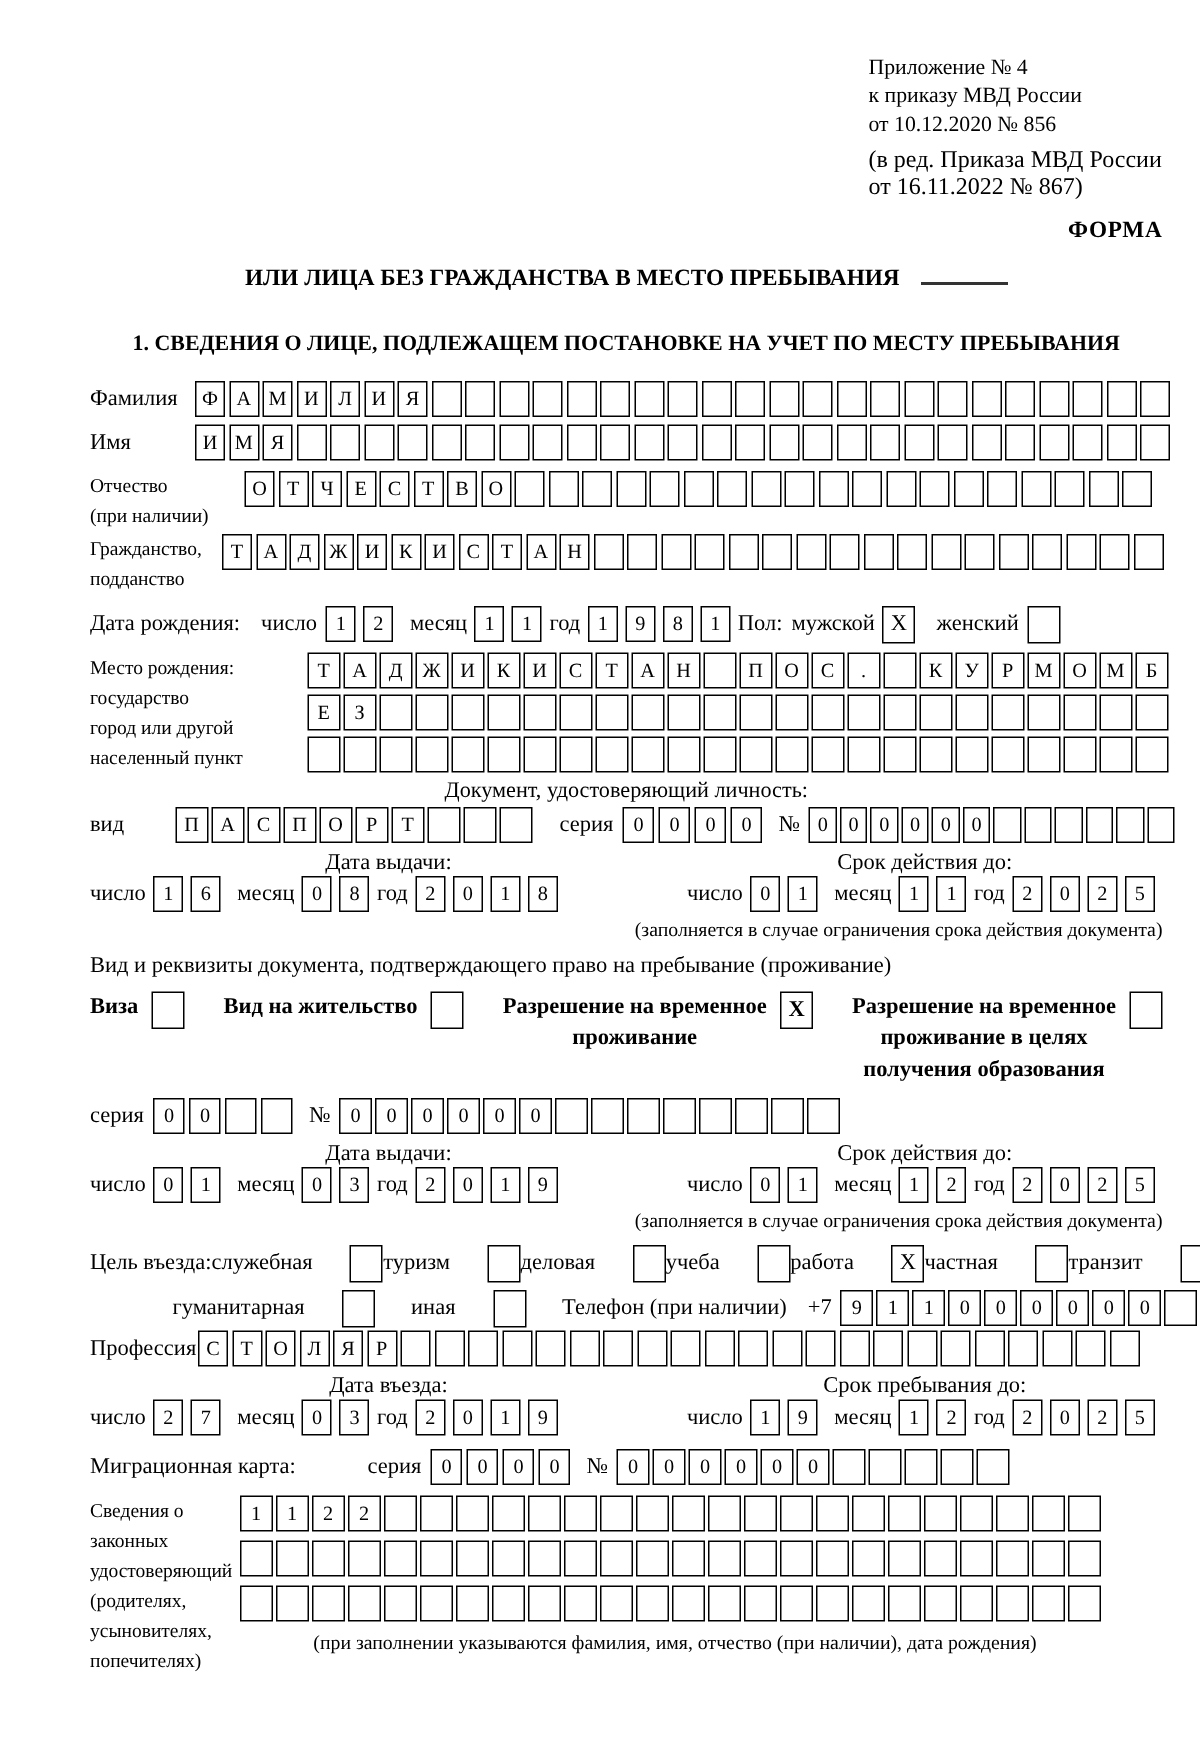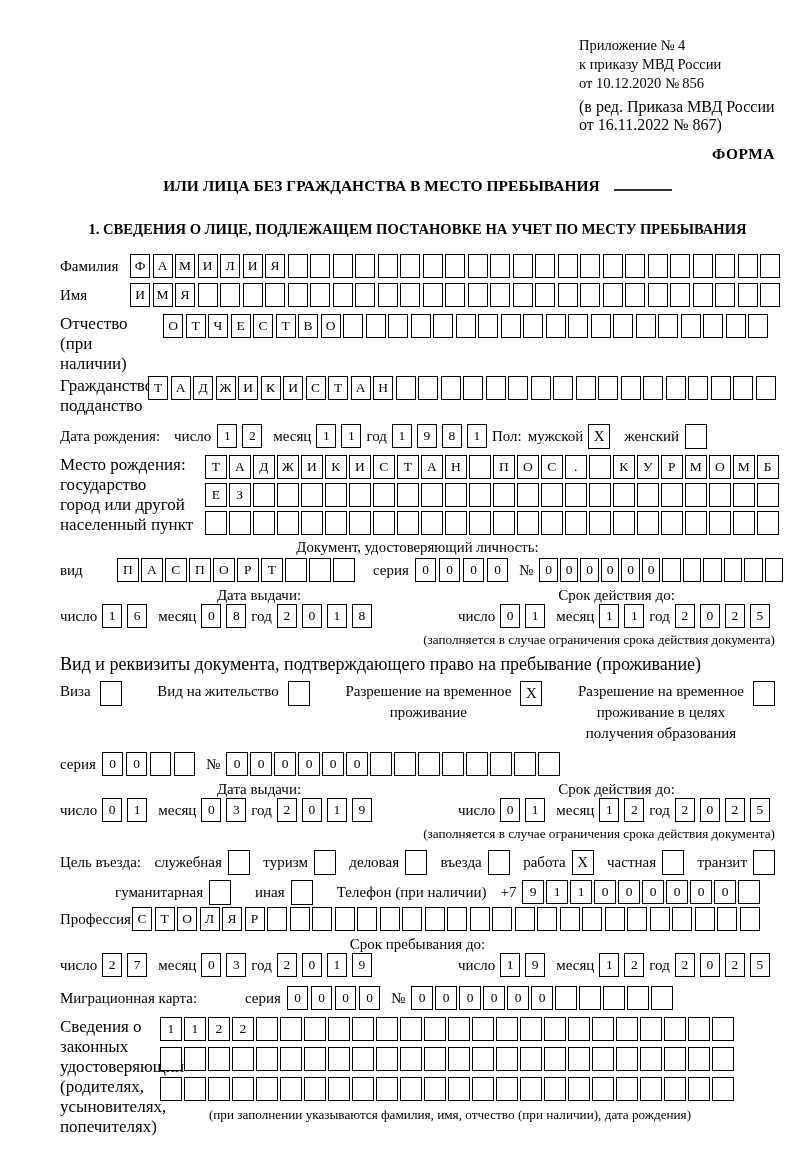--- a/index.html
+++ b/index.html
@@ -10,21 +10,21 @@
 
   .hdr{margin-left:auto;width:196px;font-size:14.5px;line-height:19px;}
   .hdr .amend{font-size:16px;line-height:17.5px;margin-top:5px;}
   .forma{text-align:right;font-weight:bold;font-size:15.5px;margin-top:12px;letter-spacing:.5px;}
   .title{text-align:center;font-weight:bold;font-size:15.5px;line-height:22px;margin-top:12px;}
   .blank{display:inline-block;width:58px;border-bottom:2px solid #333;height:13px;margin-left:14px;}
   .sect{font-weight:bold;font-size:14.6px;margin-top:24px;white-space:nowrap;text-align:center;}
 
   .frow{display:flex;align-items:flex-start;}
   .lbl{font-size:15px;line-height:25px;flex:none;}
-  .lblblock{font-size:17px;line-height:20px;flex:none;}
+  .lblblock{font-size:13px;line-height:20px;flex:none;}
   .w70{width:70px;} .w88{width:88px;} .w103{width:103px;} .w145{width:145px;}
   .w57{width:57px;} .w72{width:72px;} .w100{width:100px;} .w150{width:150px;}
   .mt2{margin-top:2px;} .mt4{margin-top:4px;} .mt5{margin-top:5px;} .mt6{margin-top:6px;}
   .mt8{margin-top:8px;} .mt20{margin-top:16px;}
   .mb4{margin-bottom:4px;} .mb6{margin-bottom:6px;} .ml6{margin-left:6px;} .ml8{margin-left:8px;}
   .ml14{margin-left:14px;} .ml16{margin-left:16px;} .ml24{margin-left:24px;} .ml35{margin-left:35px;}
   .mr5{margin-right:5px;} .mr6{margin-right:6px;}
 
   .cells{display:flex;flex:none;}
   .cell{flex:none;width:20px;height:24px;border:1.6px solid #000;margin-right:2.5px;
@@ -36,28 +36,28 @@
 
   .center-b{text-align:center;font-weight:normal;font-size:14.8px;}
   .heads{display:flex;font-size:15px;}
   .heads .hl{width:398px;text-align:center;flex:none;}
   .heads .hr{flex:1;text-align:center;}
   .cols{display:flex;}
   .c-l{width:398px;flex:none;display:flex;align-items:flex-start;}
   .c-r{display:flex;align-items:flex-start;}
   .note{font-size:13.2px;text-align:right;margin-top:3px;}
 
-  .intro{font-size:18px;line-height:22px;font-family:Liberation Serif, serif;}
-  .rvp{display:flex;justify-content:space-between;margin-top:6px;}
+  .intro{font-size:15px;line-height:22px;font-family:Liberation Serif, serif;}
+  .rvp{display:flex;justify-content:space-between;margin-top:6px;font-weight:bold;}
   .rvp .item{display:flex;align-items:flex-start;}
   .rvp .txt{font-size:15px;line-height:21px;margin-right:9px;}
   .rvp .txt.c{text-align:center;}
 
   .purpose{display:flex;align-items:flex-start;justify-content:space-between;margin-top:8px;}
-  .pi{display:flex;align-items:flex-end;}
+  .pi{display:flex;align-items:flex-end;gap:19px;}
   .pi .lbl{margin-right:6px;}
   .purpose2{display:flex;align-items:flex-start;margin-top:5px;padding-left:55px;}
 
   .repnote{font-size:13.2px;text-align:center;margin-top:6px;width:580px;}
 </style>
 </head>
 <body>
 
 <div class="page">
 
@@ -552,21 +552,21 @@
           <span class="cell"></span>
         </span>
       </span>
     <span class="pi">
         <span class="lbl">деловая</span>
         <span class="cells box">
           <span class="cell"></span>
         </span>
       </span>
     <span class="pi">
-        <span class="lbl">въезда</span>
+        <span class="lbl">учеба</span>
         <span class="cells box">
           <span class="cell"></span>
         </span>
       </span>
     <span class="pi">
         <span class="lbl">работа</span>
         <span class="cells box">
           <span class="cell">X</span>
         </span>
       </span>
@@ -641,20 +641,21 @@
         <span class="cell"></span>
         <span class="cell"></span>
         <span class="cell"></span>
         <span class="cell"></span>
         <span class="cell"></span>
         <span class="cell"></span>
       </span>
   </div>
 
   <div class="heads mt4">
+    <span class="hl">Дата въезда:</span>
     <span class="hr">Срок пребывания до:</span>
   </div>
   <div class="cols">
     <div class="c-l">
       <span class="lbl mr5">число</span>
       <span class="cells dcell">
           <span class="cell">2</span>
           <span class="cell">7</span>
         </span>
       <span class="lbl ml6 mr5">месяц</span>

